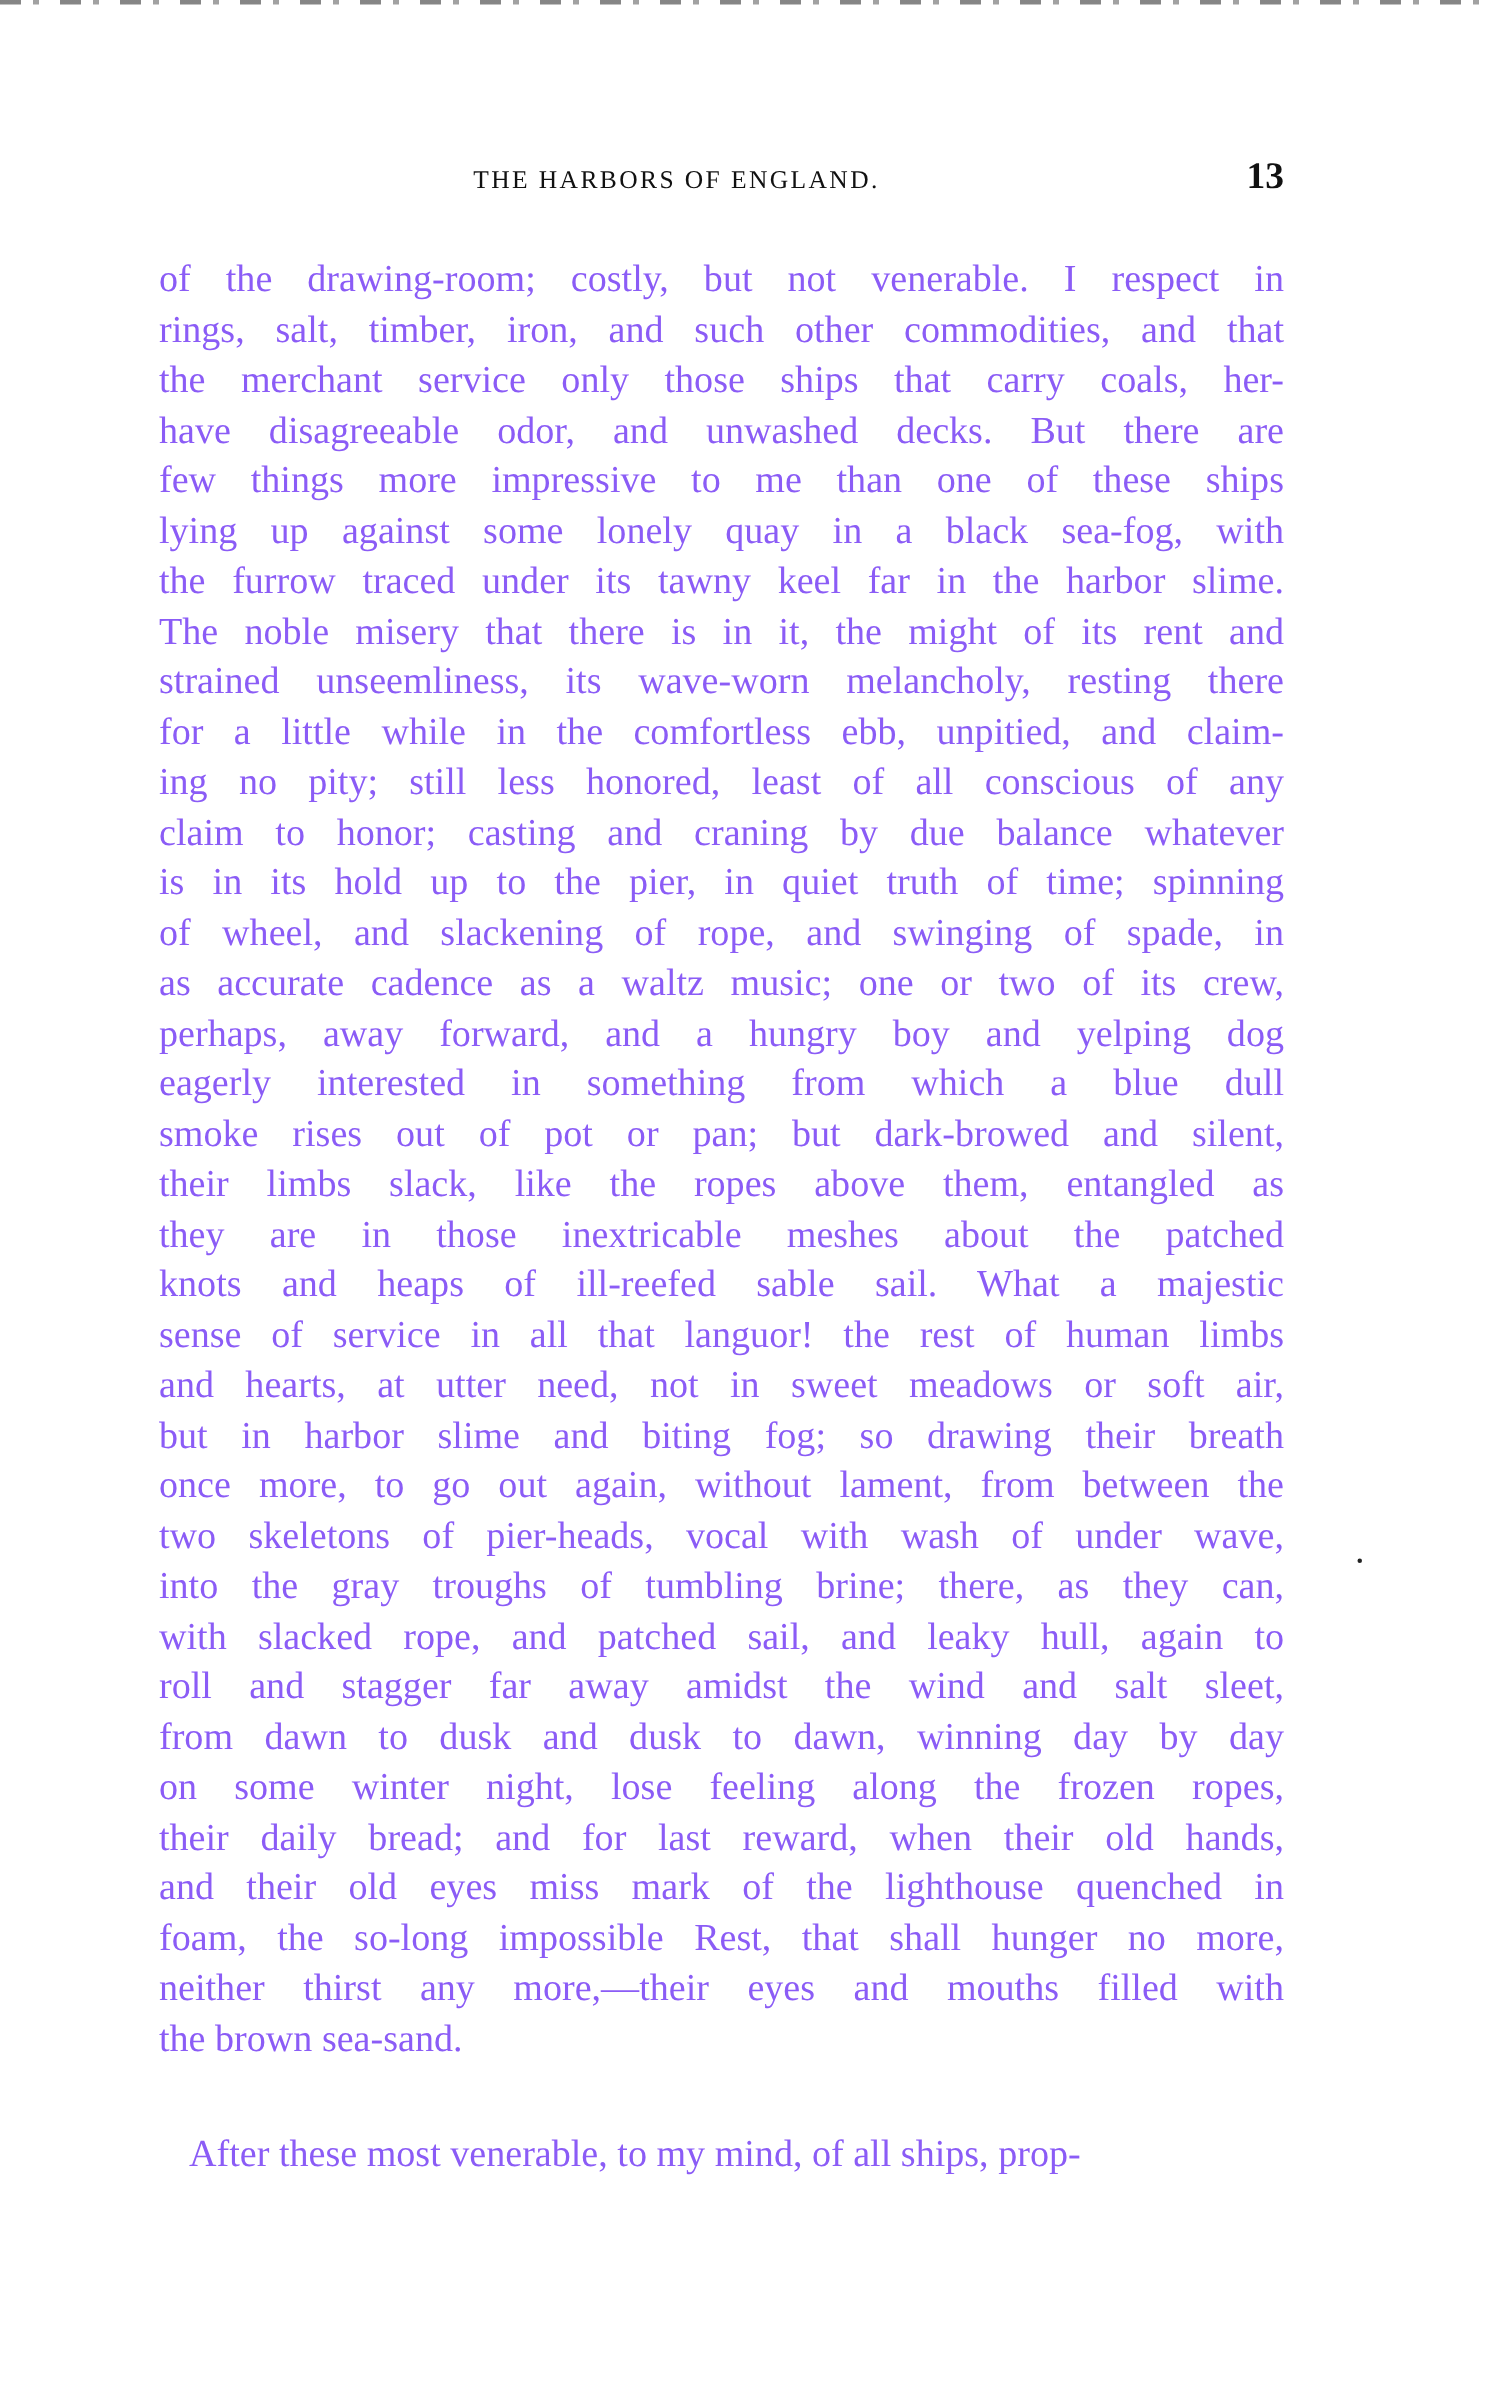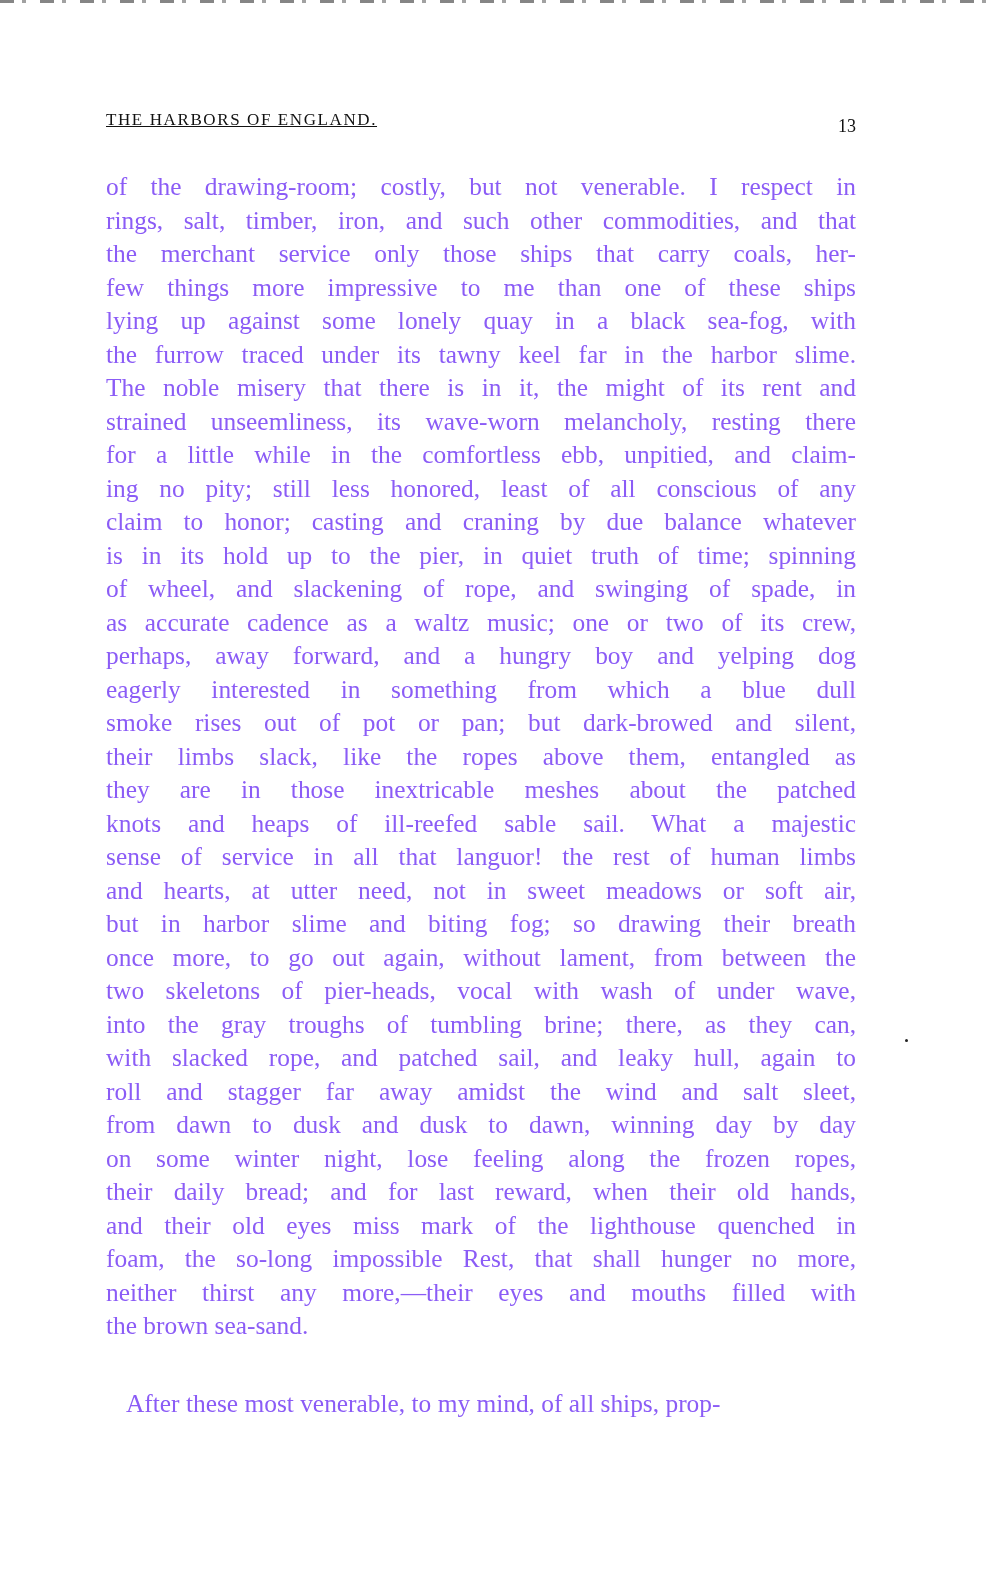--- a/index.html
+++ b/index.html
@@ -7,25 +7,25 @@
   .scan-edge {
     position: absolute; left: 0; top: 0; width: 1000px; height: 3px;
     background: repeating-linear-gradient(90deg, #222 0 14px, transparent 14px 22px, #555 22px 26px, transparent 26px 40px);
     opacity: 0.55;
   }
   .running-head {
     position: absolute; top: 104px; left: 106px; width: 750px; height: 30px;
     font-family: "Liberation Serif", serif; color: #111;
   }
   .running-title {
-    position: absolute; left: 0; width: 690px; 
-    top: 6px; font-size: 17px; letter-spacing: 1.6px; font-variant: small-caps; text-decoration: underline;
+    position: absolute; left: 0; width: 690px; text-align: center;
+    top: 6px; font-size: 17px; letter-spacing: 1.6px; font-variant: small-caps;
   }
   .page-number {
-    position: absolute; right: 0; top: 12px; font-size: 18px;
+    position: absolute; right: 0; top: 0; font-size: 25px; font-weight: bold;
   }
   .body-text {
     position: absolute; left: 106px; top: 170px; width: 750px;
     font-family: "Liberation Serif", serif; font-size: 25.4px; color: #8b5cf6;
   }
   .line {
     height: 33.5px; line-height: 33.5px; white-space: nowrap;
     text-align: justify; text-align-last: justify; overflow: visible;
   }
   .line.last { text-align-last: left; }
@@ -42,20 +42,21 @@
 
 <div class="running-head">
   <span class="running-title">THE HARBORS OF ENGLAND.</span>
   <span class="page-number">13</span>
 </div>
 
 <div class="body-text">
   <div class="line">of the drawing-room; costly, but not venerable.  I respect in</div>
   <div class="line">rings, salt, timber, iron, and such other commodities, and that</div>
   <div class="line">the merchant service only those ships that carry coals, her-</div>
+  <div class="line">have disagreeable odor, and unwashed decks.  But there are</div>
   <div class="line">few things more impressive to me than one of these ships</div>
   <div class="line">lying up against some lonely quay in a black sea-fog, with</div>
   <div class="line">the furrow traced under its tawny keel far in the harbor slime.</div>
   <div class="line">The noble misery that there is in it, the might of its rent and</div>
   <div class="line">strained unseemliness, its wave-worn melancholy, resting there</div>
   <div class="line">for a little while in the comfortless ebb, unpitied, and claim-</div>
   <div class="line">ing no pity; still less honored, least of all conscious of any</div>
   <div class="line">claim to honor; casting and craning by due balance whatever</div>
   <div class="line">is in its hold up to the pier, in quiet truth of time; spinning</div>
   <div class="line">of wheel, and slackening of rope, and swinging of spade, in</div>

